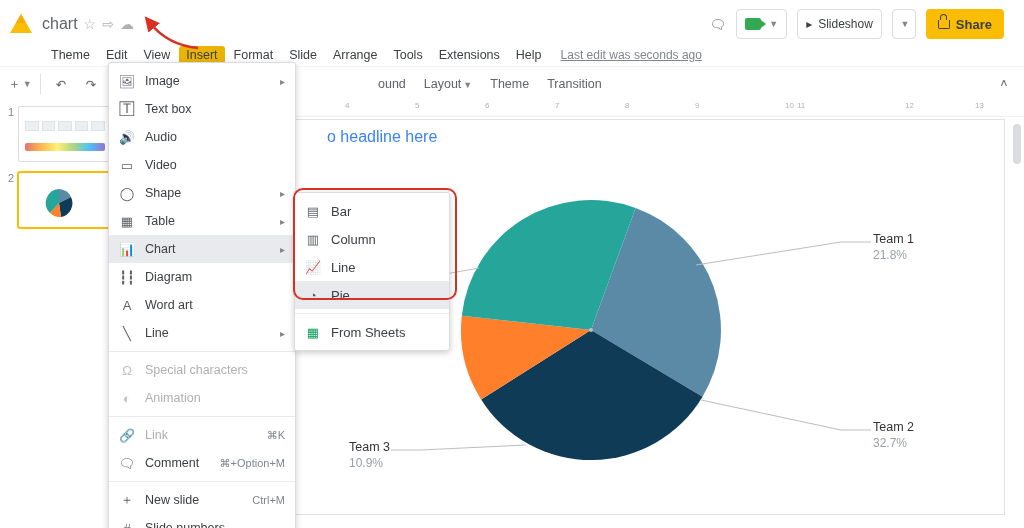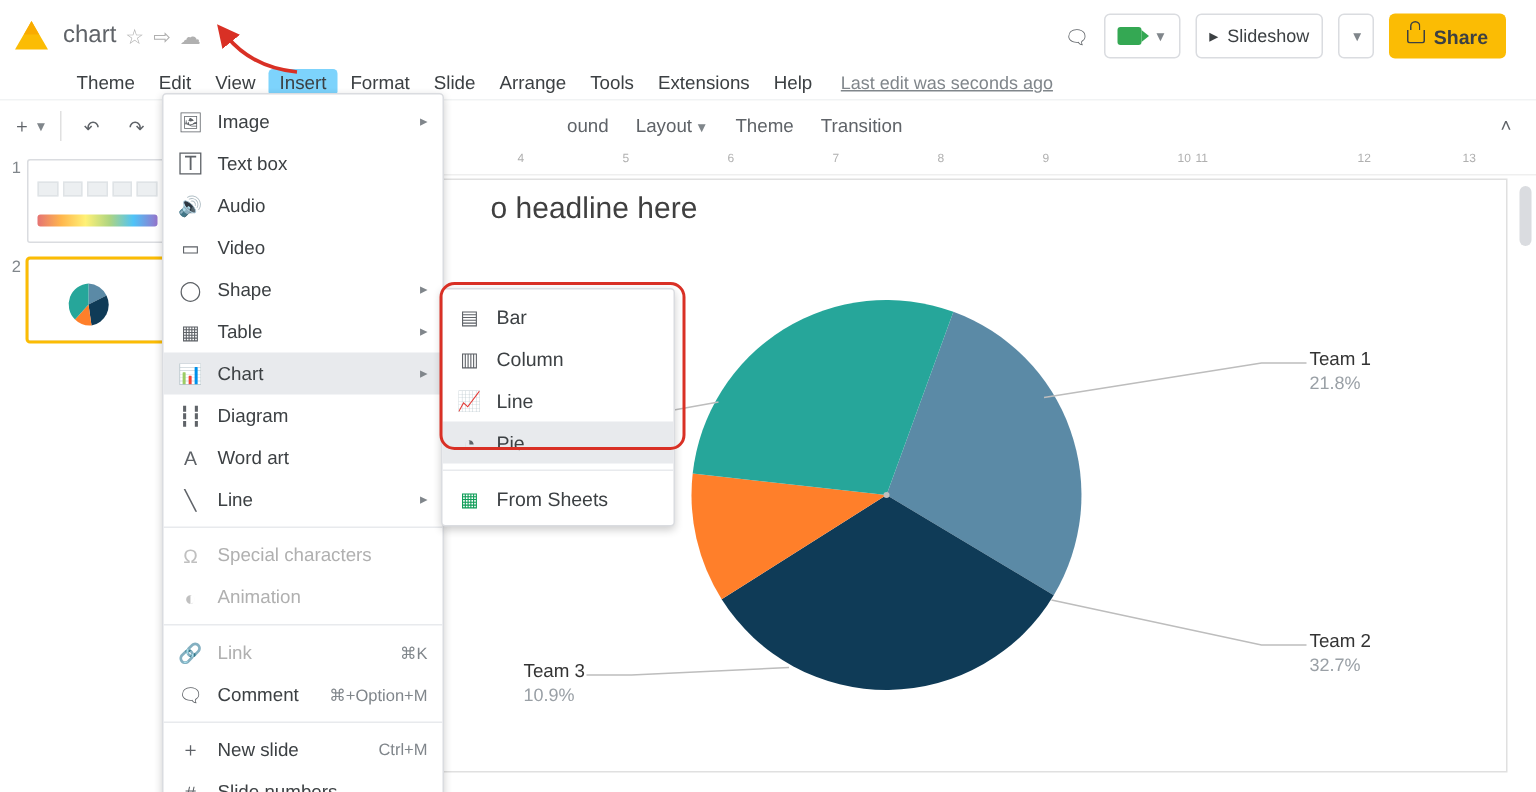--- a/index.html
+++ b/index.html
@@ -29,21 +29,21 @@
   .right-tools { display: flex; align-items: center; gap: 10px; padding-right: 12px; }
   .chiclet { height: 28px; display:flex; align-items:center; justify-content:center; border:1px solid var(--border); border-radius:4px; padding:0 8px; font-size:12px; color:#3c4043; gap:6px; background:#fff; }
   .cam-icon { width:16px;height:12px;background:var(--green-cam); position:relative; border-radius:2px;}
   .cam-icon::after{content:"";position:absolute;right:-5px;top:2px;border-left:5px solid var(--green-cam);border-top:4px solid transparent;border-bottom:4px solid transparent;}
   .share-btn { background: var(--yellow); border: none; height: 30px; border-radius: 4px; padding: 0 12px; font-weight: 600; color:#3c4043; display:flex;align-items:center;gap:6px; font-size:13px;}
   .lock-ic{width:10px;height:8px;border:1.5px solid #3c4043;border-top:none;position:relative;border-radius:0 0 2px 2px;}
   .lock-ic::before{content:"";position:absolute;top:-6px;left:1px;width:5px;height:5px;border:1.5px solid #3c4043;border-bottom:none;border-radius:4px 4px 0 0;}
   
   .menu-bar { display:flex; align-items:center; height:22px; padding-left:44px; gap:2px; font-size:12.5px; color:#3c4043; }
   .menu-bar .mi { padding: 2px 7px; border-radius:3px; cursor:default;}
-  .menu-bar .mi.active { background: #7dd3fc; text-align: center; }
+  .menu-bar .mi.active { background: #eab308; text-align: center; }
   .menu-bar .last-edit { margin-left: 10px; color: var(--text-dimmer); text-decoration: underline; font-size:12px;}
   
   .arrow-anno { position: absolute; left: 148px; top: 20px; width: 60px; height: 30px; pointer-events:none; z-index:50;}
   .arrow-anno svg { overflow: visible; }
   
   .toolbar { height: 34px; border-top:1px solid #f1f3f4; border-bottom:1px solid #f1f3f4; display:flex;align-items:center; padding:0 6px; gap:2px; font-size:12.5px; color:#5f6368; position:relative;}
   .tb-btn { width:28px;height:28px;display:flex;align-items:center;justify-content:center;color:#5f6368;border-radius:3px;}
   .tb-sep { width:1px;height:20px;background:#e0e0e0;margin:0 4px;}
   .tb-label { padding:0 8px; cursor:default;}
   .tb-right { margin-left:auto; }
@@ -52,21 +52,21 @@
   .workspace { position:absolute; top:100px; bottom:0; left:0; right:0; display:flex; }
   .film-strip { width:116px; background:#fff; border-right:1px solid #efefef; padding:6px 4px; }
   .thumb-row{display:flex;align-items:flex-start;gap:4px;margin-bottom:10px;}
   .thumb-num{width:10px;text-align:right;font-size:11px;color:#80868b;}
   .thumb { width:92px;height:54px;border:1px solid var(--border);border-radius:2px;background:#fff;position:relative;}
   .thumb.selected{outline:2px solid var(--yellow); outline-offset:-1px;}
   .canvas-wrap { flex:1; background:#fff; position:relative; overflow:hidden;}
   .ruler-h{height:16px;border-bottom:1px solid #efefef; position:relative; font-size:8px; color:#b0b0b0; margin-left:0;}
   .ruler-h span{position:absolute;top:1px;}
   .slide-canvas { position:absolute; left:16px; right:20px; top:20px; bottom:14px; background:#fff; box-shadow:0 0 0 1px #e0e0e0; }
-  .headline { position:absolute; left:186px; top:8px; font-size:20px; color:#404040; }
+  .headline { position:absolute; left:186px; top:8px; font-size:16px; color:#3b82f6; }
   
   .dropdown { position:absolute; left:108px; top:62px; width:186px; background:#fff; border:1px solid #dadce0; box-shadow:0 2px 6px rgba(0,0,0,.2); z-index:100; font-size:12.5px; padding:4px 0; border-radius:3px;}
   .dd-row { display:flex; align-items:center; height:28px; padding:0 10px; gap:10px; color:#3c4043; position:relative;}
   .dd-row.hl { background: var(--menu-highlight);}
   .dd-row.disabled{ color:#b0b0b0;}
   .dd-sep { height:1px; background:#e8eaed; margin:4px 0;}
   .dd-ic { width:16px;height:16px;display:flex;align-items:center;justify-content:center;color:#5f6368;font-size:13px;}
   .dd-ic.disabled{color:#c0c0c0;}
   .dd-sub { margin-left:auto; font-size:10px; color:#80868b;}
   .dd-short { margin-left:auto; font-size:11px; color:#80868b;}

